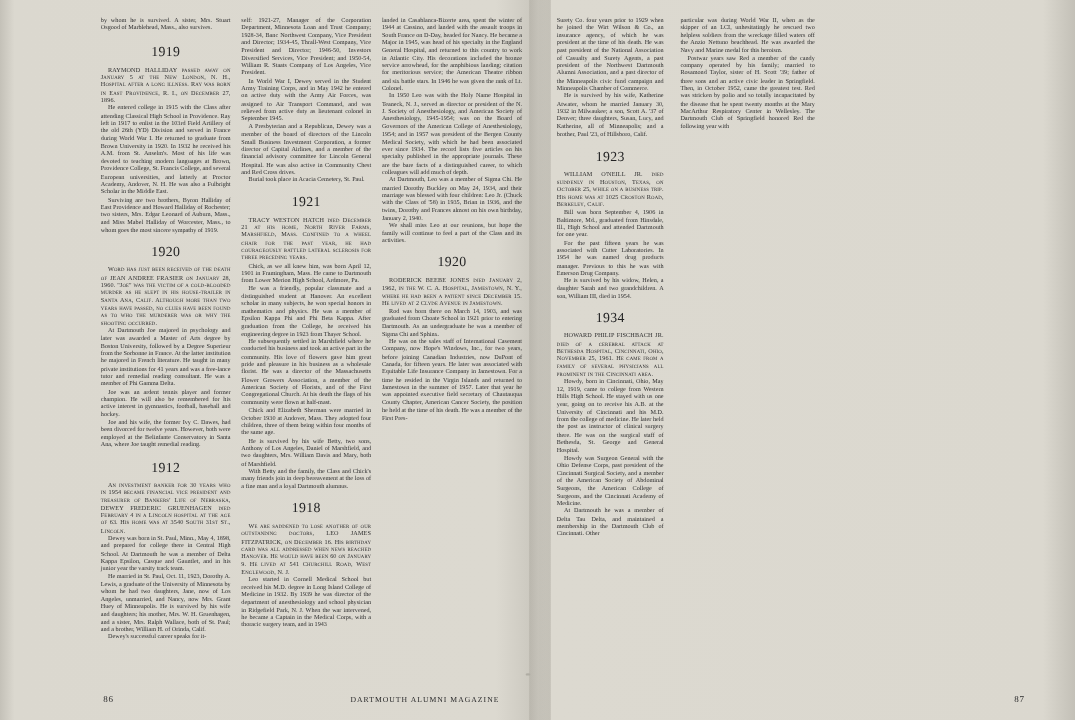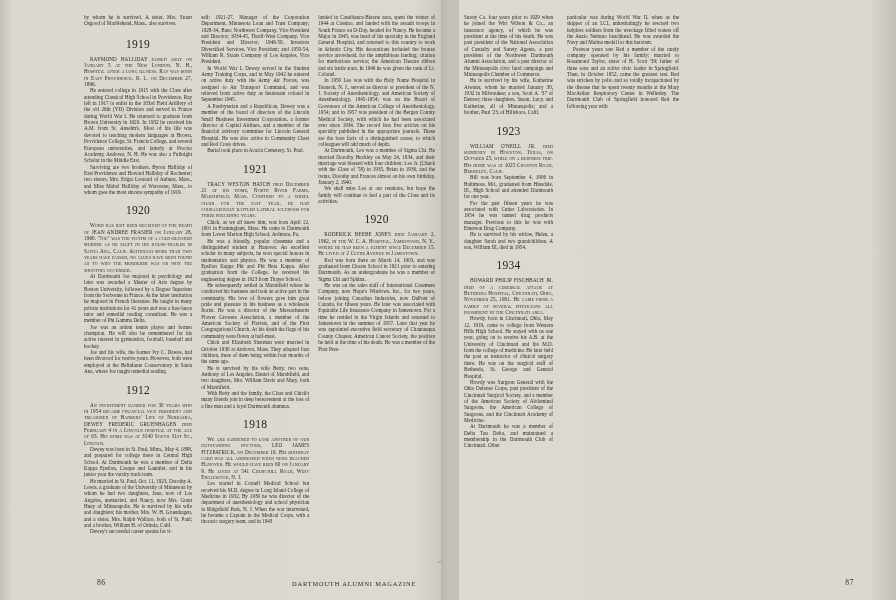--- a/index.html
+++ b/index.html
@@ -41,21 +41,21 @@
   .year{
     text-align:center;font-size:11.5px;line-height:13px;
     margin:9px 0 5px;color:#232324;letter-spacing:.3px;
     font-family:"Liberation Serif",serif;
   }
   .year.first{margin-top:11px;}
 
   
   .footer{position:absolute;bottom:13px;font-size:6.4px;color:#2b2b2c;letter-spacing:.6px;}
   .pgnum{font-size:7.5px;}
-  .f-left{left:97px;}
+  .f-left{left:86px;}
   .f-mid{left:292px;letter-spacing:.85px;}
   .f-right-num{right:42px;text-align:center;}
 
   
   .rt-cols{position:absolute;left:6px;top:14px;width:580px;display:flex;}
   .rt-cols .col{padding:0 5px;}
 
   .dot{position:absolute;left:438px;bottom:37px;width:4px;height:2px;background:#b0ada4;border-radius:50%;}
 </style>
 </head>

